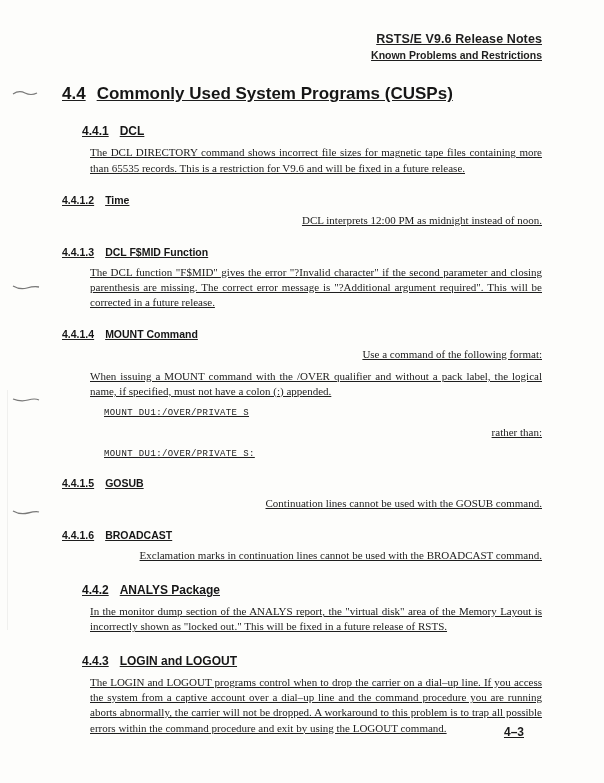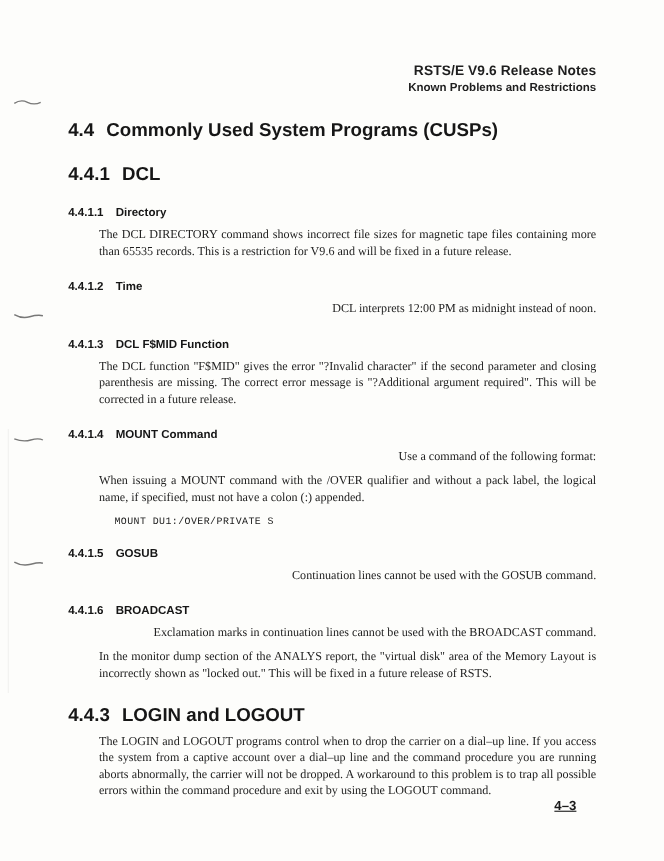--- a/index.html
+++ b/index.html
@@ -17,39 +17,40 @@
     background: #fdfdfb;
   }
   
   .scan-edge {
     position: absolute; left: 7px; top: 390px;
     width: 1px; height: 240px;
     background: rgba(0,0,0,0.05);
   }
   .content {
     position: absolute;
-    left: 62px; top: 57px;
+    left: 62px; top: 32px;
     width: 480px;
+    text-decoration: underline;
   }
   .page-header {
     text-align: right;
     font-family: "Liberation Sans", sans-serif;
     font-weight: bold;
     line-height: 1.15;
   }
   .header-title   { font-size: 12.5px; letter-spacing: 0.1px; }
   .header-subtitle{ font-size: 10.5px; margin-top: 3px; }
 
   .sec-h1, .sec-h2, .sec-h3 {
     font-family: "Liberation Sans", sans-serif;
     font-weight: bold;
     color: #161616;
   }
   .sec-h1 { font-size: 17px; margin-top: 23px; }
-  .sec-h2 { font-size: 17px;   margin-top: 20px; }
+  .sec-h2 { font-size: 12px;   margin-top: 20px; margin-left: 20px; }
   .sec-h3 { font-size: 10.5px; margin-top: 18px; }
   .sec-num { margin-right: 11px; }
 
   .body-p {
     margin: 7px 0 0 28px;
     font-size: 11px;
     line-height: 1.37;
     text-align: justify;
     color: #222;
   }
@@ -113,52 +114,54 @@
     </div>
 
     <div class="sec-h1">
       <span class="sec-num">4.4</span><span>Commonly Used System Programs (CUSPs)</span>
     </div>
 
     <div class="sec-h2">
       <span class="sec-num">4.4.1</span><span>DCL</span>
     </div>
 
-    <div class="sec-h3">
-      <span class="sec-num">4.4.1.1</span><span>Directory</span>
-    </div>
     <p class="body-p">The DCL DIRECTORY command shows incorrect file sizes for magnetic tape files containing more than 65535 records. This is a restriction for V9.6 and will be fixed in a future release.</p>
 
     <div class="sec-h3">
       <span class="sec-num">4.4.1.2</span><span>Time</span>
     </div>
     <p class="body-p no-justify">DCL interprets 12:00 PM as midnight instead of noon.</p>
 
     <div class="sec-h3">
       <span class="sec-num">4.4.1.3</span><span>DCL F$MID Function</span>
     </div>
     <p class="body-p">The DCL function "F$MID" gives the error "?Invalid character" if the second parameter and closing parenthesis are missing. The correct error message is "?Additional argument required". This will be corrected in a future release.</p>
 
     <div class="sec-h3">
       <span class="sec-num">4.4.1.4</span><span>MOUNT Command</span>
     </div>
     <p class="body-p no-justify">Use a command of the following format:</p>
     <p class="body-p">When issuing a MOUNT command with the /OVER qualifier and without a pack label, the logical name, if specified, must not have a colon (:) appended.</p>
     <div class="code-line">MOUNT DU1:/OVER/PRIVATE S</div>
+    <p class="body-p no-justify">rather than:</p>
+    <div class="code-line">MOUNT DU1:/OVER/PRIVATE S:</div>
 
     <div class="sec-h3">
       <span class="sec-num">4.4.1.5</span><span>GOSUB</span>
     </div>
     <p class="body-p no-justify">Continuation lines cannot be used with the GOSUB command.</p>
 
     <div class="sec-h3">
       <span class="sec-num">4.4.1.6</span><span>BROADCAST</span>
     </div>
     <p class="body-p no-justify">Exclamation marks in continuation lines cannot be used with the BROADCAST command.</p>
 
+    <div class="sec-h2">
+      <span class="sec-num">4.4.2</span><span>ANALYS Package</span>
+    </div>
     <p class="body-p">In the monitor dump section of the ANALYS report, the "virtual disk" area of the Memory Layout is incorrectly shown as "locked out." This will be fixed in a future release of RSTS.</p>
 
     <div class="sec-h2">
       <span class="sec-num">4.4.3</span><span>LOGIN and LOGOUT</span>
     </div>
     <p class="body-p">The LOGIN and LOGOUT programs control when to drop the carrier on a dial–up line. If you access the system from a captive account over a dial–up line and the command procedure you are running aborts abnormally, the carrier will not be dropped. A workaround to this problem is to trap all possible errors within the command procedure and exit by using the LOGOUT command.</p>
 
   </div>
 
   <div class="page-number">4–3</div>

